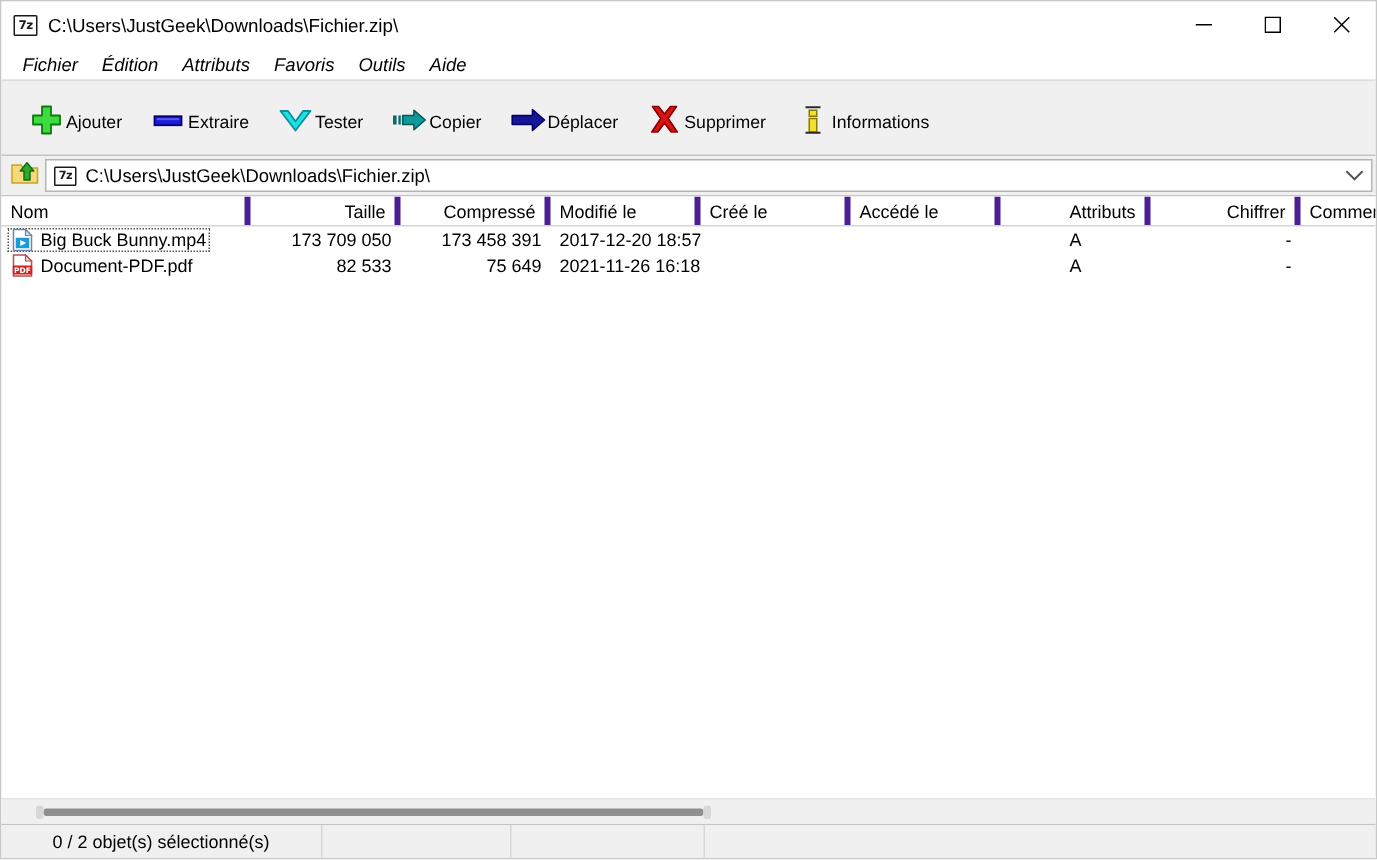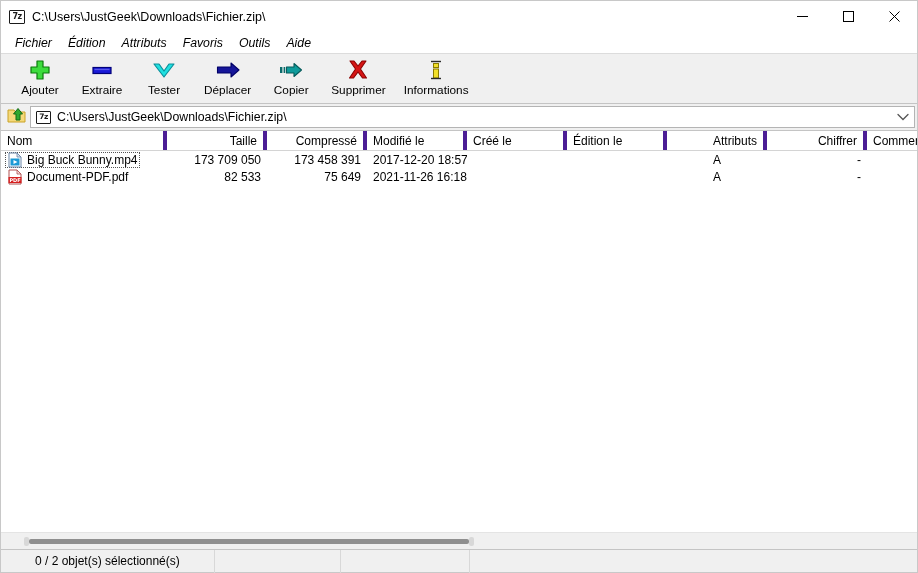--- a/index.html
+++ b/index.html
@@ -74,21 +74,21 @@
     height: 51px; min-height: 51px;
     background: #f0f0f0;
     border-top: 1px solid #dcdcdc;
     border-bottom: 1px solid #c4c4c4;
     display: flex; align-items: flex-start;
     padding-left: 8px;
   }
   .tbtn {
     min-width: 62px;
     height: 49px;
-    display: flex; flex-direction: column;
+    display: flex; flex-direction: row;
     align-items: center; justify-content: flex-start;
     padding: 4px 9px 0 9px;
   }
   .tbtn .ticon {
     height: 24px; width: 26px;
     display: flex; align-items: center; justify-content: center;
     margin-bottom: 1px;
   }
   .tbtn .tlabel {
     font-size: 11.8px; color: #000;
@@ -293,35 +293,35 @@
         <svg width="24" height="22" viewBox="0 0 24 22">
           <path d="M2,5 L7,5 L12,12 L17,5 L22,5 L12,18 Z" fill="#1fe0e0" stroke="#0b8f9b" stroke-width="1.2" stroke-linejoin="round"></path>
         </svg>
       </span>
       <span class="tlabel">Tester</span>
     </div>
 
     <div class="tbtn">
       <span class="ticon">
         <svg width="24" height="22" viewBox="0 0 24 22">
-          <path d="M1.5,8 L15,8 L15,4 L23,11 L15,18 L15,14 L1.5,14 Z" fill="#161699" stroke="#000066" stroke-width="1.1" stroke-linejoin="round"></path>
-        </svg>
-      </span>
-      <span class="tlabel">Déplacer</span>
-    </div>
-
-    <div class="tbtn">
-      <span class="ticon">
-        <svg width="24" height="22" viewBox="0 0 24 22">
           <rect x="1" y="8" width="2.4" height="6" fill="#0b6b6b"></rect>
           <rect x="4.6" y="8" width="1.6" height="6" fill="#0b6b6b"></rect>
           <path d="M7.5,8 L15,8 L15,4.5 L22.5,11 L15,17.5 L15,14 L7.5,14 Z" fill="#0f9b9b" stroke="#065a5a" stroke-width="1.1" stroke-linejoin="round"></path>
         </svg>
       </span>
       <span class="tlabel">Copier</span>
+    </div>
+
+    <div class="tbtn">
+      <span class="ticon">
+        <svg width="24" height="22" viewBox="0 0 24 22">
+          <path d="M1.5,8 L15,8 L15,4 L23,11 L15,18 L15,14 L1.5,14 Z" fill="#161699" stroke="#000066" stroke-width="1.1" stroke-linejoin="round"></path>
+        </svg>
+      </span>
+      <span class="tlabel">Déplacer</span>
     </div>
 
     <div class="tbtn">
       <span class="ticon">
         <svg width="22" height="22" viewBox="0 0 22 22">
           <path d="M3,2 L7,2 L11,7 L15,2 L19,2 L13.5,10 L19.5,19 L15.5,19 L11,13 L6.5,19 L2.5,19 L8.5,10 Z" fill="#d61414" stroke="#8a0000" stroke-width="1.1" stroke-linejoin="round"></path>
         </svg>
       </span>
       <span class="tlabel">Supprimer</span>
     </div>
@@ -361,21 +361,21 @@
   </div>
 
   <div class="listwrap">
 
     <div class="colhead">
       <div class="ch left" style="width:166px">Nom</div>
       <div class="ch right" style="width:100px">Taille</div>
       <div class="ch right" style="width:100px">Compressé</div>
       <div class="ch left" style="width:100px">Modifié le</div>
       <div class="ch left" style="width:100px">Créé le</div>
-      <div class="ch left" style="width:100px">Édition le</div>
+      <div class="ch left" style="width:100px">Accédé le</div>
       <div class="ch right" style="width:100px">Attributs</div>
       <div class="ch right" style="width:100px">Chiffrer</div>
       <div class="ch left" style="width:60px">Commentaire</div>
     </div>
 
     <div class="rows">
 
       <div class="row">
         <div class="cell name" style="width:166px">
           <span class="namebox focused">

